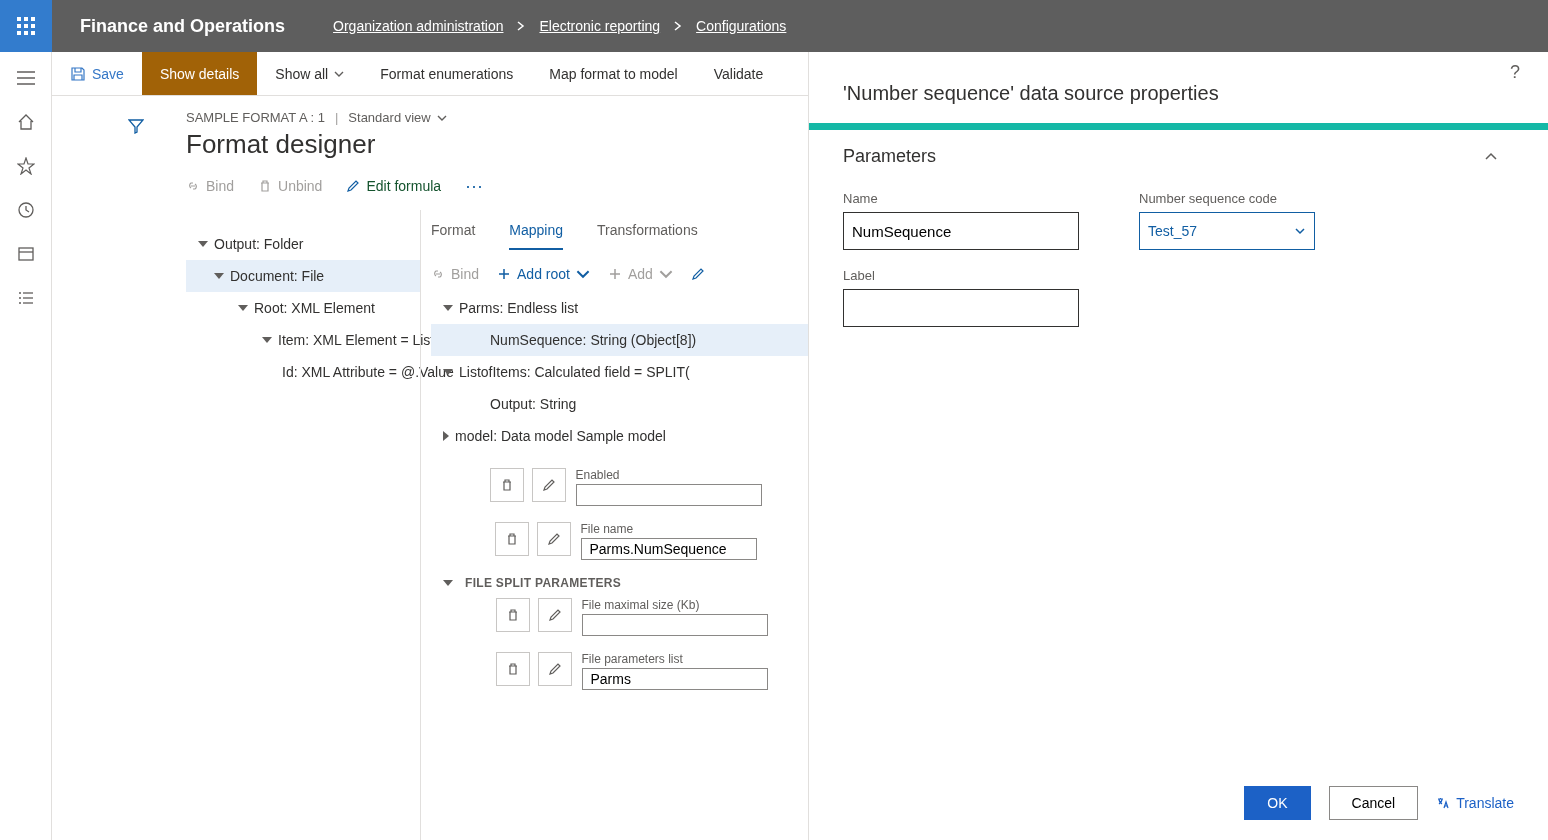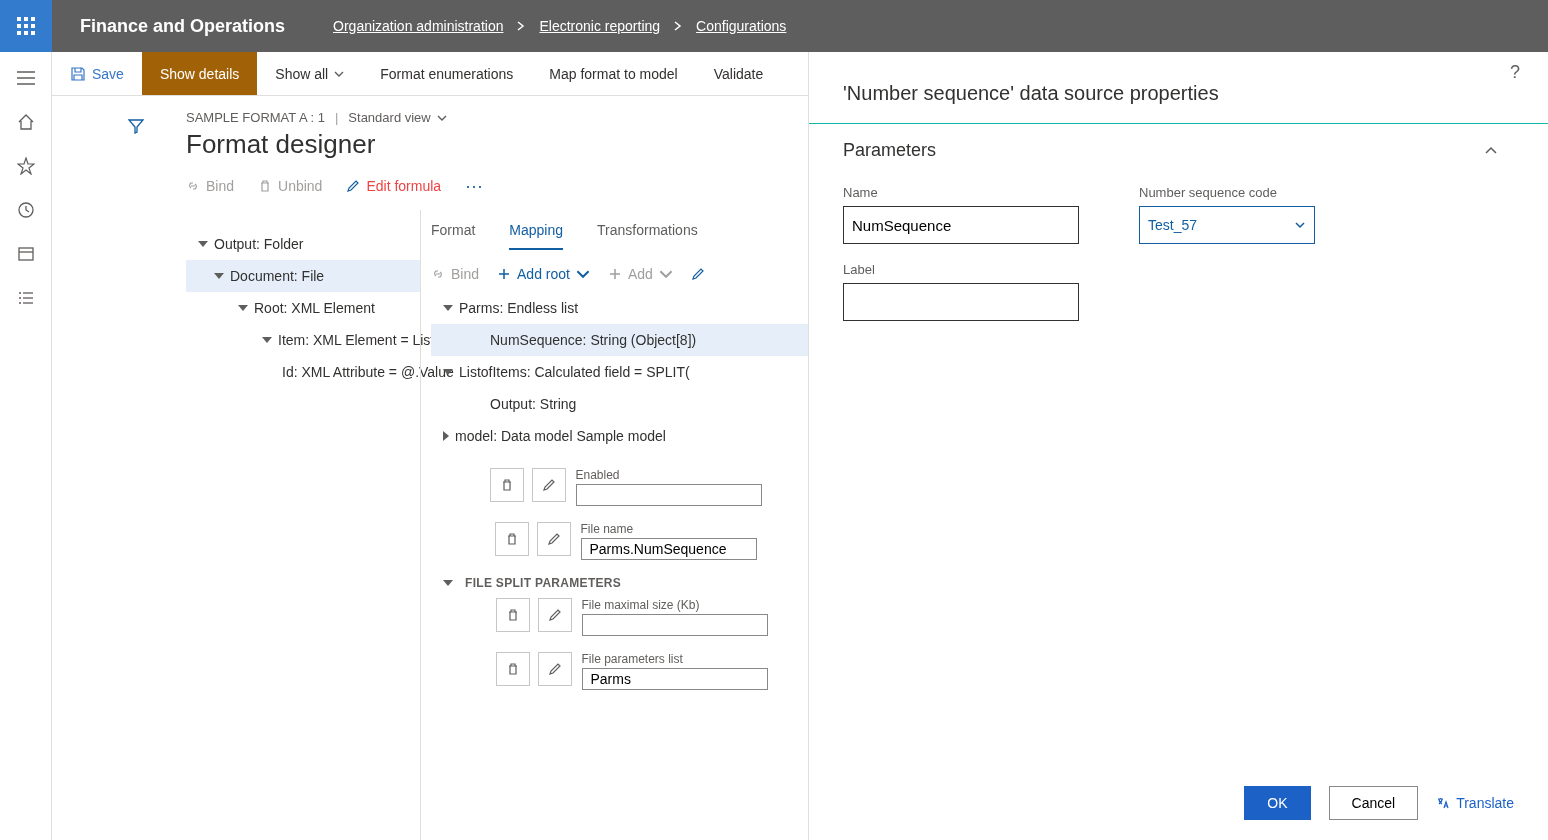--- a/index.html
+++ b/index.html
@@ -35,21 +35,21 @@
 
 
 .pagehead { padding: 14px 0 0 134px; }
 .pagehead .crumbline { font-size:13px; color:#605e5c; display:flex; align-items:center; gap:10px; }
 .pagehead .crumbline .sep { color:#a19f9d; }
 .pagehead .page-title { font-size:26px; font-weight:400; color:#323130; margin-top:4px; }
 
 
 .subtoolbar { display:flex; align-items:center; gap:24px; height:40px; margin-left:134px; margin-top:6px; }
 .subtoolbar .subbtn { display:flex; align-items:center; gap:6px; cursor:pointer; color:#605e5c; font-size:14px; }
-.subtoolbar .subbtn.primary { color:#ef4444; }
+.subtoolbar .subbtn.primary { color:#14532d; }
 .subtoolbar .subbtn.disabled { color:#a19f9d; }
 .subtoolbar .dots { font-size:18px; color:#115ea3; }
 
 
 .filter-btn { position:absolute; left:70px; top:60px; width:28px; height:28px; display:flex; align-items:center; justify-content:center; color:#115ea3; cursor:pointer;}
 
 
 .trees { display:flex; flex:1; min-height:0; margin-top:4px; }
 .tree-col { padding-top:8px; position:relative; }
 .tree-col.left { width:368px; padding-left:134px; }
@@ -92,21 +92,21 @@
 .field-icons { display:flex; gap:8px; }
 .field-label { font-size:12px; color:#605e5c; margin-bottom:2px; }
 .sq-btn { width:34px; height:34px; border:1px solid #c8c6c4; display:flex; align-items:center; justify-content:center; cursor:pointer; color:#605e5c; background:#fff;}
 input.textfield, .textfield { height:22px; border:1px solid #8a8886; padding:8px 8px; font-size:14px; width:176px; background:#fff; }
 .textfield.wide { width:186px; }
 .section-head { font-size:12px; font-weight:600; color:#605e5c; text-transform:uppercase; letter-spacing:0.3px; margin-left:12px; margin-top:16px; display:flex; align-items:center; gap:6px; }
 
 
 .sidepanel { width:740px; background:#fff; border-left:1px solid #e1dfdd; display:flex; flex-direction:column; position:relative;}
 .sidepanel .help { position:absolute; top:10px; right:28px; color:#605e5c; font-size:18px; cursor:pointer; }
-.sp-title { font-size:20px; padding:30px 34px 18px 34px; border-bottom:1px solid #14b8a6; }
+.sp-title { font-size:20px; padding:30px 34px 18px 34px; border-bottom:7px solid #14b8a6; }
 .sp-section { padding:16px 50px 0 34px; }
 .sp-section-head { display:flex; justify-content:space-between; align-items:center; font-size:18px; cursor:pointer; }
 .sp-form { display:flex; gap:60px; margin-top:24px; }
 .sp-col { display:flex; flex-direction:column; gap:18px; }
 .sp-field label { display:block; font-size:13px; color:#605e5c; margin-bottom:6px; }
 .sp-field input, .sp-field select { height:38px; width:236px; border:1px solid #323130; padding:0 8px; font-size:15px; }
 .sp-field .combo { display:flex; align-items:center; border:1px solid #115ea3; height:38px; width:176px; padding:0 8px; color:#115ea3; justify-content:space-between; cursor:pointer; }
 .sp-field .combo svg { width:12px; height:12px; }
 
 

